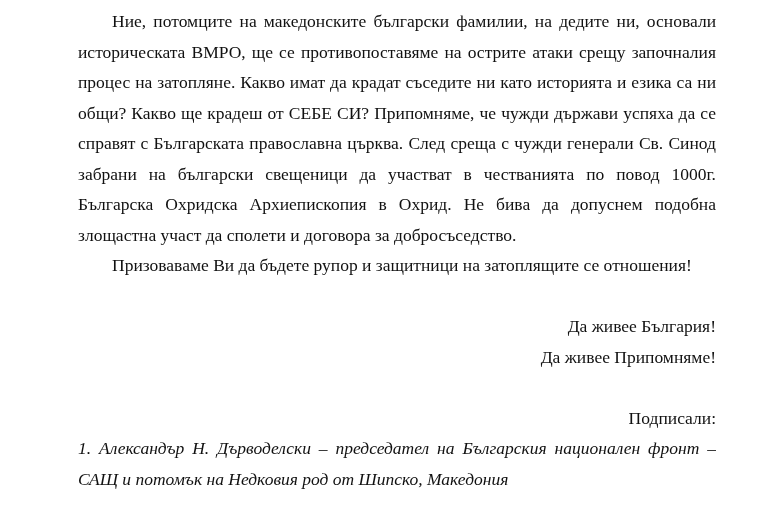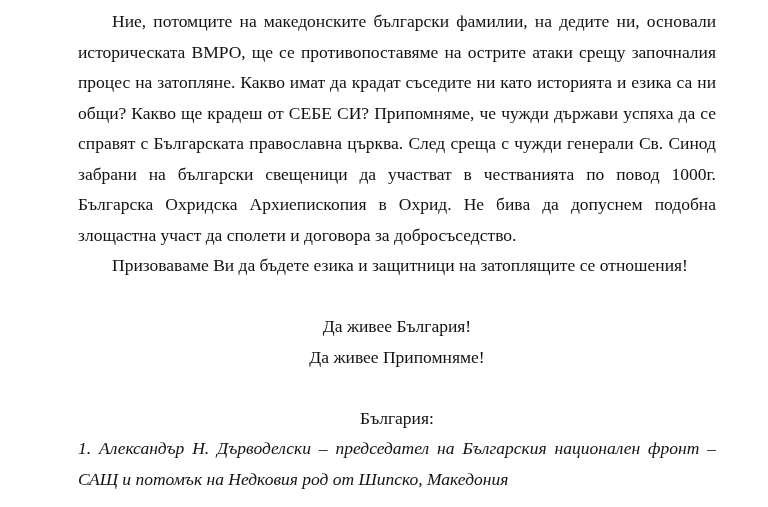--- a/index.html
+++ b/index.html
@@ -35,40 +35,40 @@
     text-indent: 0;
     font-style: italic;
   }
   .spacer-line {
     height: 30.5px;
   }
   .line {
     font-size: 17.5px;
     line-height: 30.5px;
     margin: 0;
-    text-align: center;
+    text-align: right;
     color: #111111;
   }
   .clip-last {
     overflow: hidden;
   }
 </style>
 </head>
 <body>
 
 <div class="page">
 
   <p class="para">Ние, потомците на македонските български фамилии, на дедите ни, основали историческата ВМРО, ще се противопоставяме на острите атаки срещу започналия процес на затопляне. Какво имат да крадат съседите ни като историята и езика са ни общи? Какво ще крадеш от СЕБЕ СИ? Припомняме, че чужди държави успяха да се справят с Българската православна църква. След среща с чужди генерали Св. Синод забрани на български свещеници да участват в честванията по повод 1000г. Българска Охридска Архиепископия в Охрид. Не бива да допуснем подобна злощастна участ да сполети и договора за добросъседство.</p>
 
-  <p class="para">Призоваваме Ви да бъдете езика и защитници на затоплящите се отношения!</p>
+  <p class="para">Призоваваме Ви да бъдете рупор и защитници на затоплящите се отношения!</p>
 
   <div class="spacer-line"></div>
 
   <p class="line">Да живее България!</p>
   <p class="line">Да живее Припомняме!</p>
 
   <div class="spacer-line"></div>
 
-  <p class="line">България:</p>
+  <p class="line">Подписали:</p>
 
   <p class="para para-noindent clip-last">1. Александър Н. Дърводелски – председател на Българския национален фронт – САЩ и потомък на Недковия род от Шипско, Македония</p>
 
 </div>
 
 </body></html>

